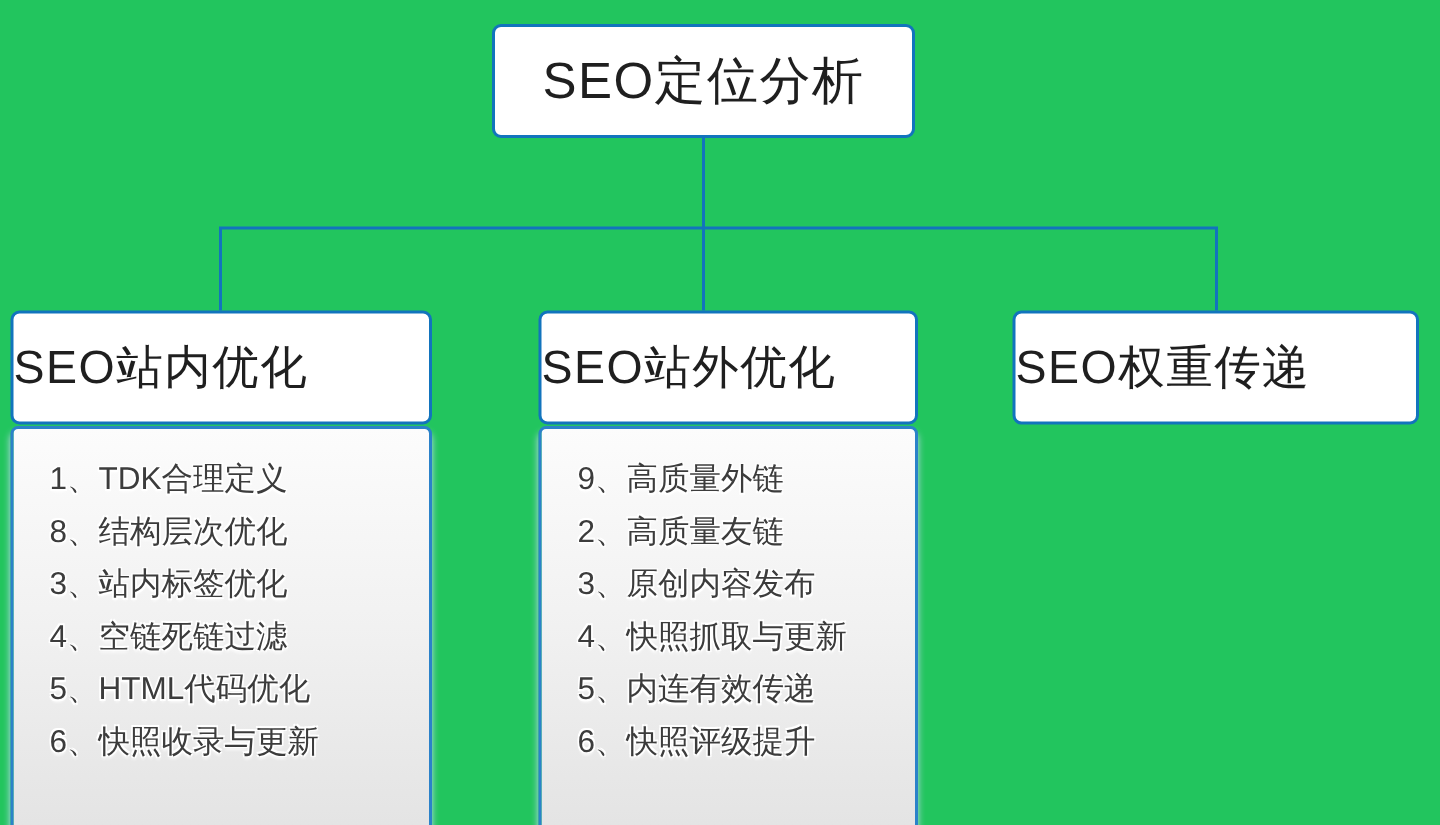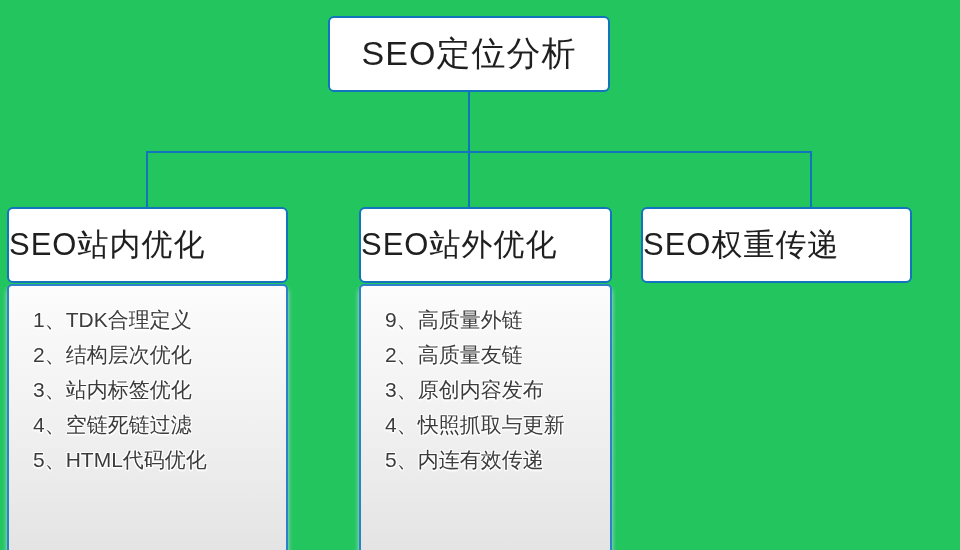--- a/index.html
+++ b/index.html
@@ -34,21 +34,21 @@
   .hbar {left:146px;top:151px;width:666px;height:2px;}
   .drop {top:152px;width:2px;height:55px;}
   .d1{left:146px;}
   .d2{left:468px;}
   .d3{left:810px;}
 
   
   .col{position:absolute;top:207px;}
   .c1{left:7px;width:281px;}
   .c2{left:331px;width:281px;padding-left:28px;}
-  .c3{left:641px;width:271px;border-radius:26px;}
+  .c3{left:675px;width:271px;border-radius:26px;}
 
   .head{
     height:76px;width:100%;
     border:2px solid var(--accent-blue);
     border-radius:6px;background:#ffffff;
     display:flex;align-items:center;justify-content:flex-start;
     font-size:31px;color:var(--header-text);letter-spacing:1px;
     position:relative;z-index:2;
   }
   .list{
@@ -79,37 +79,39 @@
   <div class="line drop d1"></div>
   <div class="line drop d2"></div>
   <div class="line drop d3"></div>
 
   <div class="col c1">
     <div class="head">
       <span>SEO站内优化</span>
     </div>
     <div class="list">
       <div class="item">1、TDK合理定义</div>
-      <div class="item">2、结构层次优化</div>
+      <div class="item">8、结构层次优化</div>
       <div class="item">3、站内标签优化</div>
       <div class="item">4、空链死链过滤</div>
       <div class="item">5、HTML代码优化</div>
+      <div class="item">6、快照收录与更新</div>
     </div>
   </div>
 
   <div class="col c2">
     <div class="head">
       <span>SEO站外优化</span>
     </div>
     <div class="list">
       <div class="item">9、高质量外链</div>
       <div class="item">2、高质量友链</div>
       <div class="item">3、原创内容发布</div>
       <div class="item">4、快照抓取与更新</div>
       <div class="item">5、内连有效传递</div>
+      <div class="item">6、快照评级提升</div>
     </div>
   </div>
 
   <div class="col c3">
     <div class="head">
       <span>SEO权重传递</span>
     </div>
   </div>
 
 </div>

